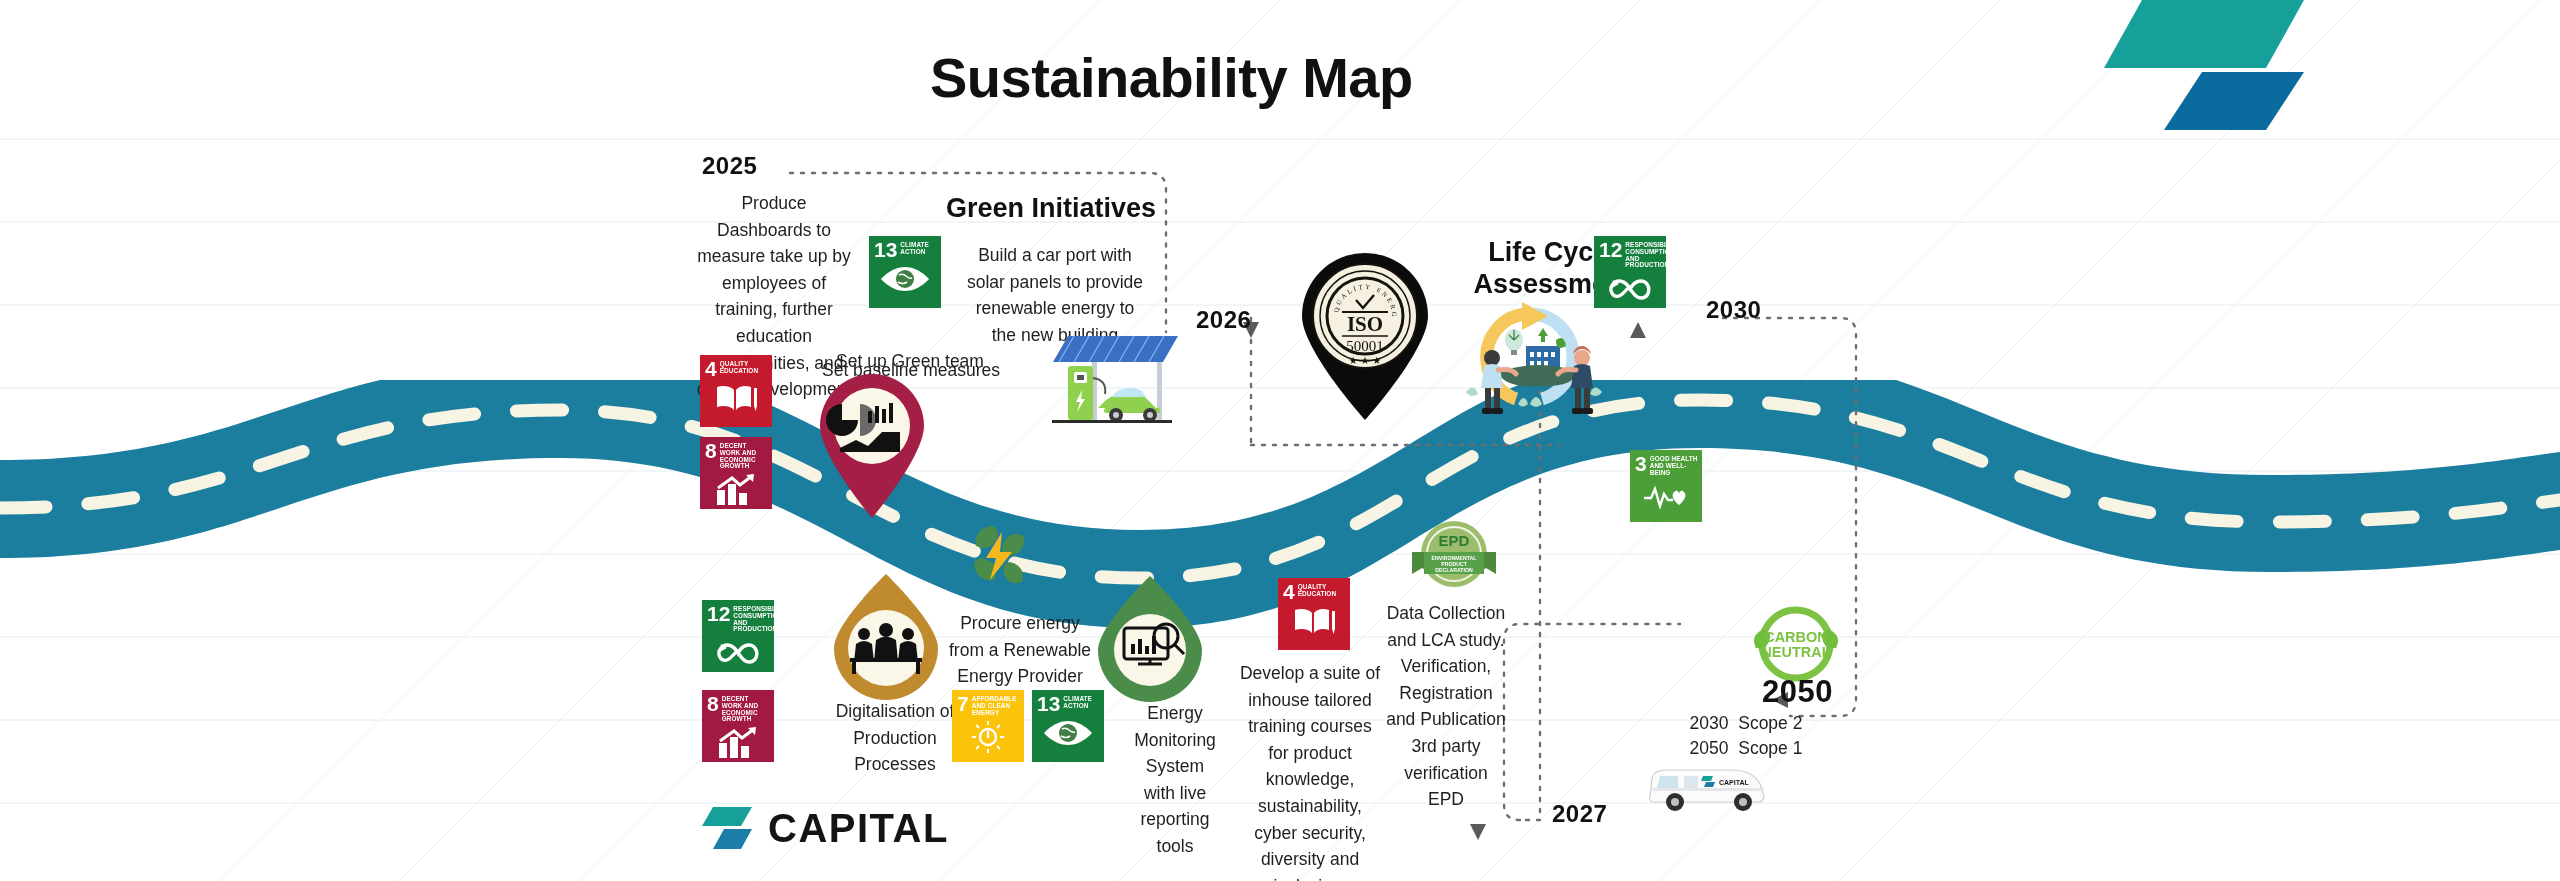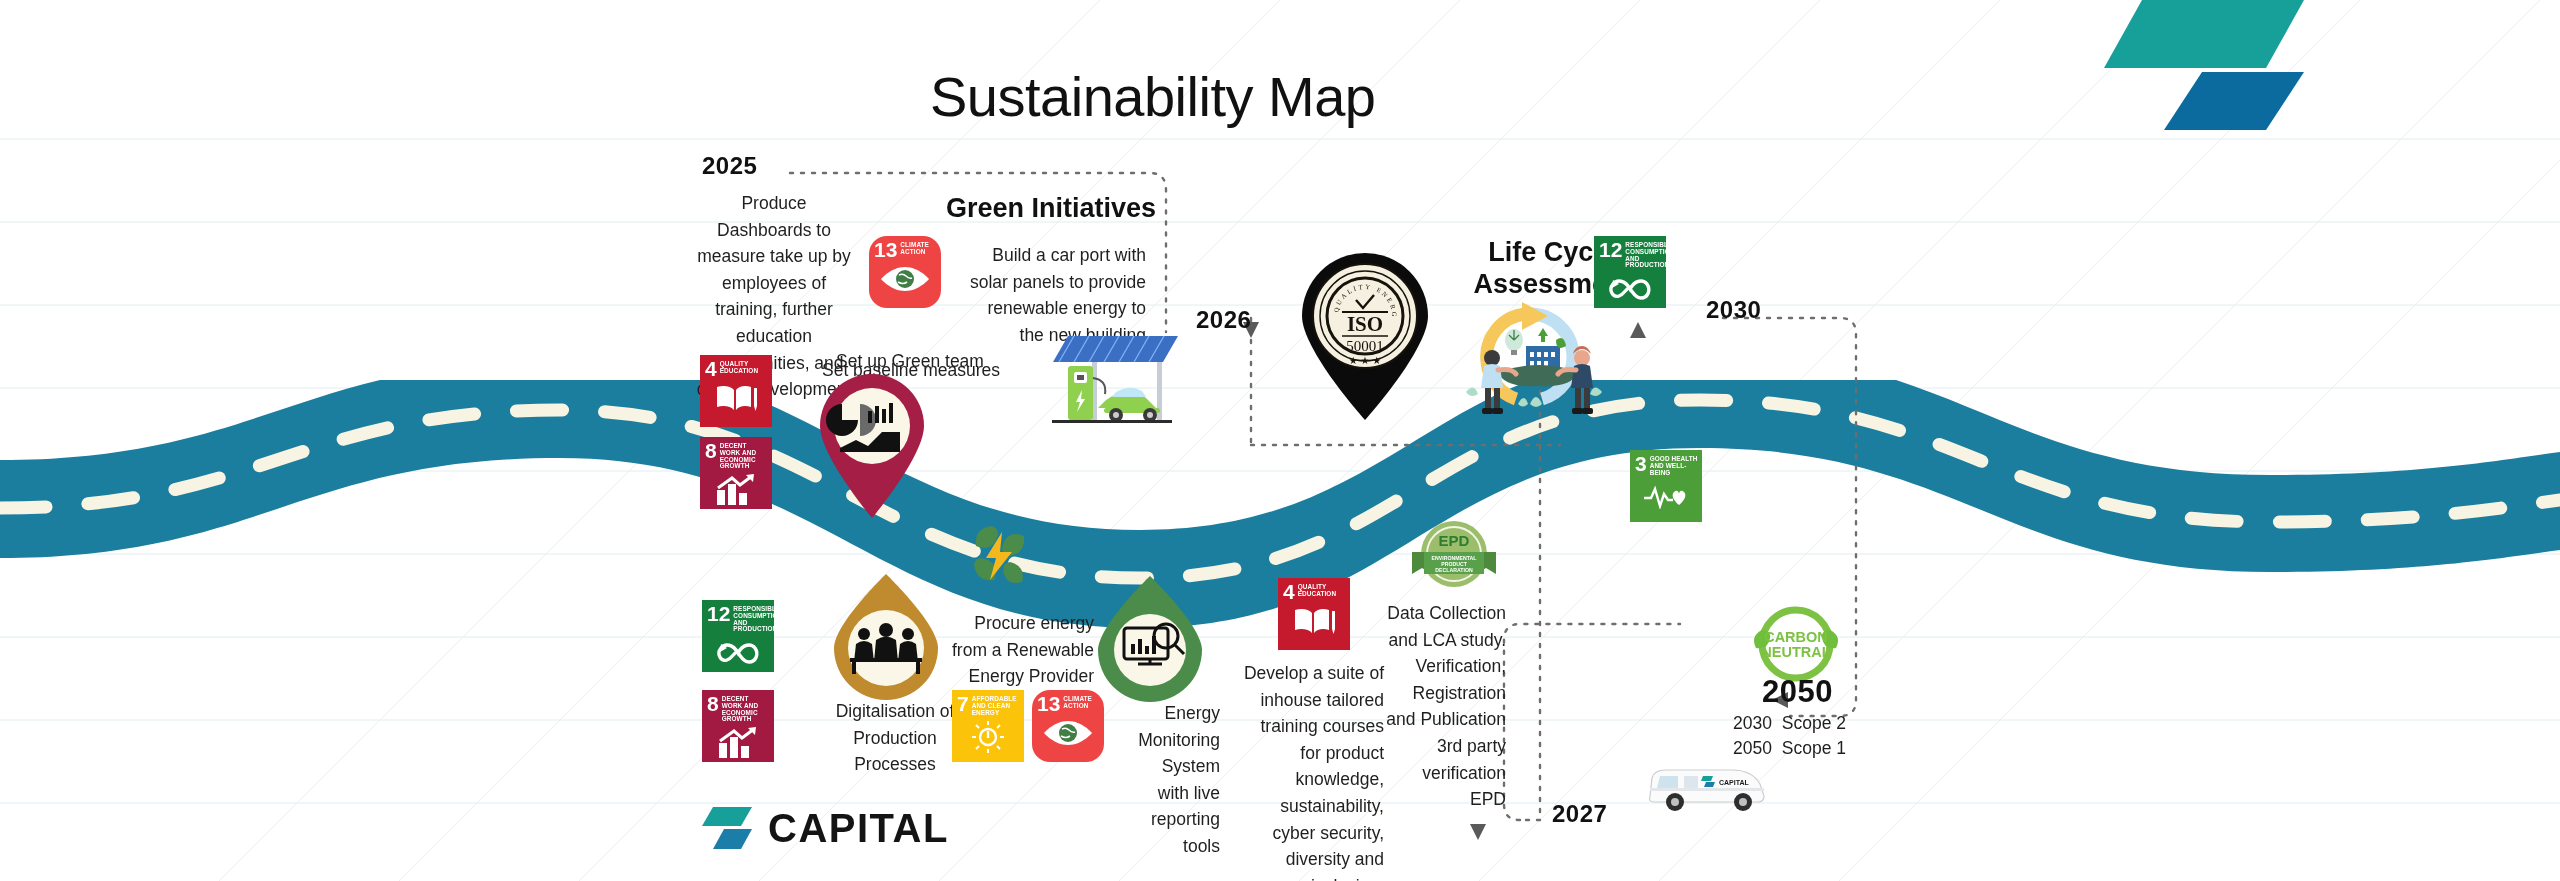--- a/index.html
+++ b/index.html
@@ -9,43 +9,43 @@
   #stage{position:relative;width:2560px;height:881px;background:#ffffff;overflow:hidden;}
 
   
   .bg-grid{position:absolute;inset:0;pointer-events:none;}
 
   
   .brandmark{position:absolute;right:256px;top:0;width:200px;height:130px;}
 
   
   .title{position:absolute;left:930px;top:45px;width:560px;
-         font-size:56px;font-weight:normal;letter-spacing:-.5px;color:#111;margin-top:19px;}
+         font-size:56px;font-weight:bold;letter-spacing:-.5px;color:#111;}
 
   
   .road{position:absolute;left:0;top:380px;width:2560px;height:300px;}
 
   
   .yr{position:absolute;font-size:24px;font-weight:bold;color:#111;letter-spacing:.5px;}
   .hdg{position:absolute;font-size:27px;font-weight:bold;color:#111;line-height:1.25;}
   .body-c{position:absolute;font-size:17.5px;line-height:1.52;color:#1f1f1f;text-align:center;}
-  .body-l{position:absolute;font-size:17.5px;line-height:1.52;color:#1f1f1f;text-align:right;}
+  .body-l{position:absolute;font-size:17.5px;line-height:1.52;color:#1f1f1f;text-align:center;}
 
   
   .sdg{position:absolute;width:72px;height:72px;color:#fff;overflow:hidden;}
   .sdg .top{display:flex;align-items:flex-start;padding:5px 4px 0 5px;gap:3px;}
   .sdg .num{font-size:21px;font-weight:bold;line-height:.86;}
   .sdg .cap{font-size:6.4px;font-weight:bold;line-height:1.06;letter-spacing:.1px;
             text-transform:uppercase;padding-top:1px;}
   .sdg .gly{display:flex;align-items:center;justify-content:center;height:40px;}
   .sdg4{background:#C5192D;}
   .sdg7{background:#FCC30B;}
   .sdg8{background:#A21942;}
   .sdg12{background:#15803d;}
-  .sdg13{background:#ef4444;border-radius:18px;}
+  .sdg13{background:#15803d;}
   .sdg3{background:#4C9F38;}
 
   
   .blob{position:absolute;}
   .connector{position:absolute;pointer-events:none;}
 
   .capital-logo{position:absolute;left:700px;top:805px;display:flex;align-items:center;gap:14px;}
   .capital-word{font-size:40px;font-weight:bold;letter-spacing:1.5px;color:#141414;}
 </style>
 </head>

